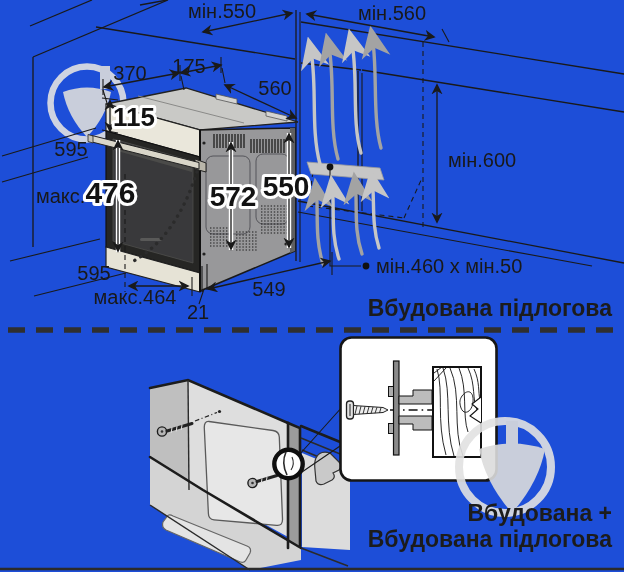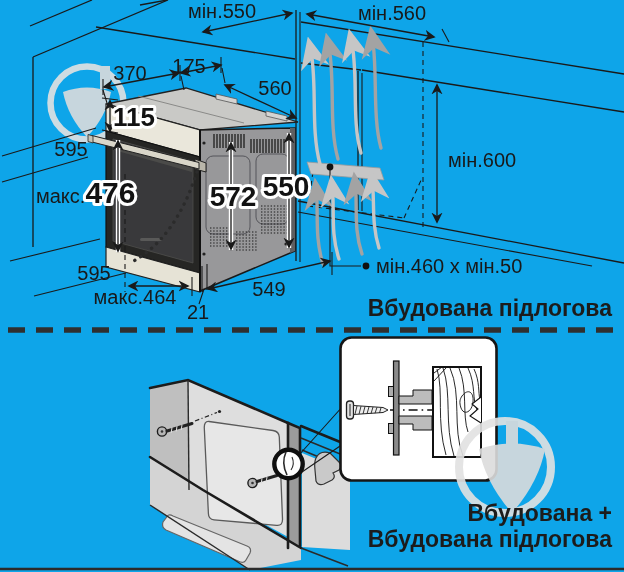--- a/index.html
+++ b/index.html
@@ -1,16 +1,16 @@
 <!DOCTYPE html>
 <html><head>
 <meta charset="utf-8">
 <style>
   html,body{margin:0;padding:0;background:#fff;}
-  #stage{width:624px;height:572px;position:relative;background:#0ea5e9;overflow:hidden;}
+  #stage{width:624px;height:572px;position:relative;background:#1d4ed8;overflow:hidden;}
   svg{display:block;}
   text{font-family:"Liberation Sans", sans-serif; fill:#191919;}
   .d  {font-size:20px;}
   .big{font-size:26px;font-weight:bold;fill:#121212;stroke:#fff;stroke-width:6px;paint-order:stroke;stroke-linejoin:round;}
   .big28{font-size:28px;font-weight:bold;fill:#121212;stroke:#fff;stroke-width:6px;paint-order:stroke;stroke-linejoin:round;}
   .v476{font-size:30px;font-weight:bold;fill:#121212;stroke:#fff;stroke-width:6px;paint-order:stroke;stroke-linejoin:round;}
   .cap{font-size:23px;font-weight:bold;fill:#1c1c1c;}
   .ln {stroke:#1a1a1a;stroke-width:1.3;fill:none;}
   .ln2{stroke:#1a1a1a;stroke-width:1.1;fill:none;}
   .dash{stroke-dasharray:5,4;}

